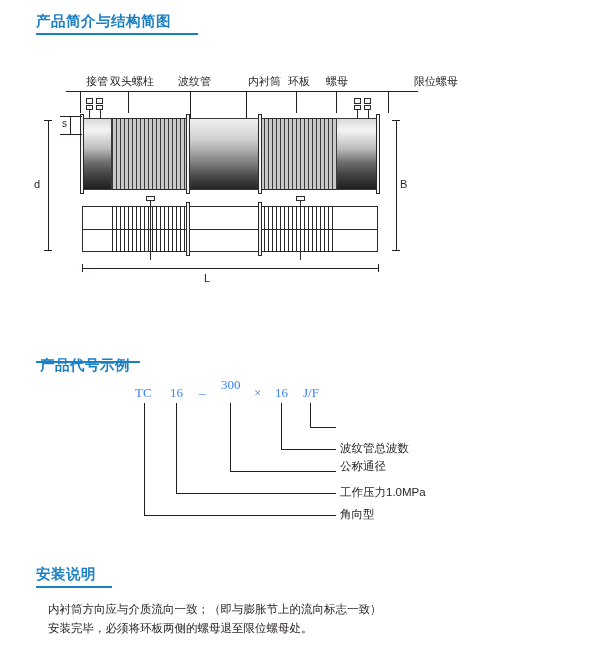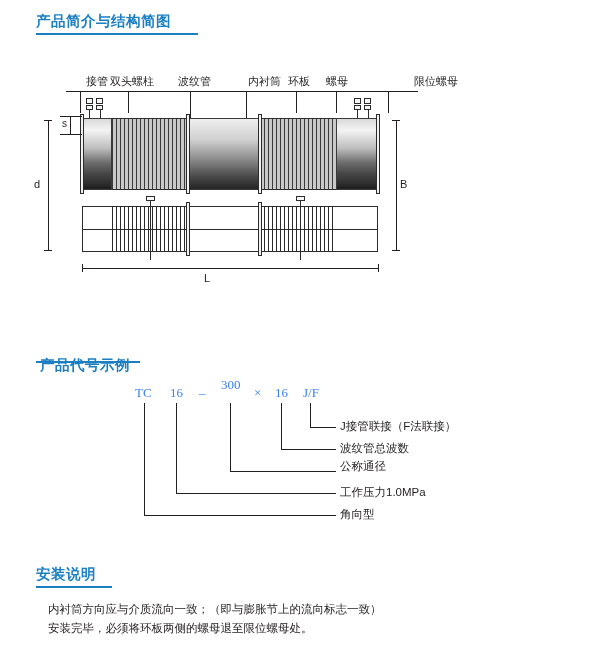--- a/index.html
+++ b/index.html
@@ -263,21 +263,20 @@
   <div class="vline" style="left:230px; top:28px; height:68px;"></div>
   <div class="vline" style="left:281px; top:28px; height:46px;"></div>
   <div class="vline" style="left:310px; top:28px; height:24px;"></div>
 
   <div class="hline" style="left:310px; top:52px;  width:26px;"></div>
   <div class="hline" style="left:281px; top:74px;  width:55px;"></div>
   <div class="hline" style="left:230px; top:96px;  width:106px;"></div>
   <div class="hline" style="left:176px; top:118px; width:160px;"></div>
   <div class="hline" style="left:144px; top:140px; width:192px;"></div>
 
-  <div class="codelabel" style="left:340px; top:44px;">J接管联接（F法联接）</div>
   <div class="codelabel" style="left:340px; top:66px;">波纹管总波数</div>
   <div class="codelabel" style="left:340px; top:84px;">公称通径</div>
   <div class="codelabel" style="left:340px; top:110px;">工作压力1.0MPa</div>
   <div class="codelabel" style="left:340px; top:132px;">角向型</div>
 </div>
 
 <div class="section-title" style="left:36px; top:565px;">安装说明</div>
 <div class="title-underline" style="left:36px; top:586px; width:76px;"></div>
 
 <div id="notes" style="left:48px;">

